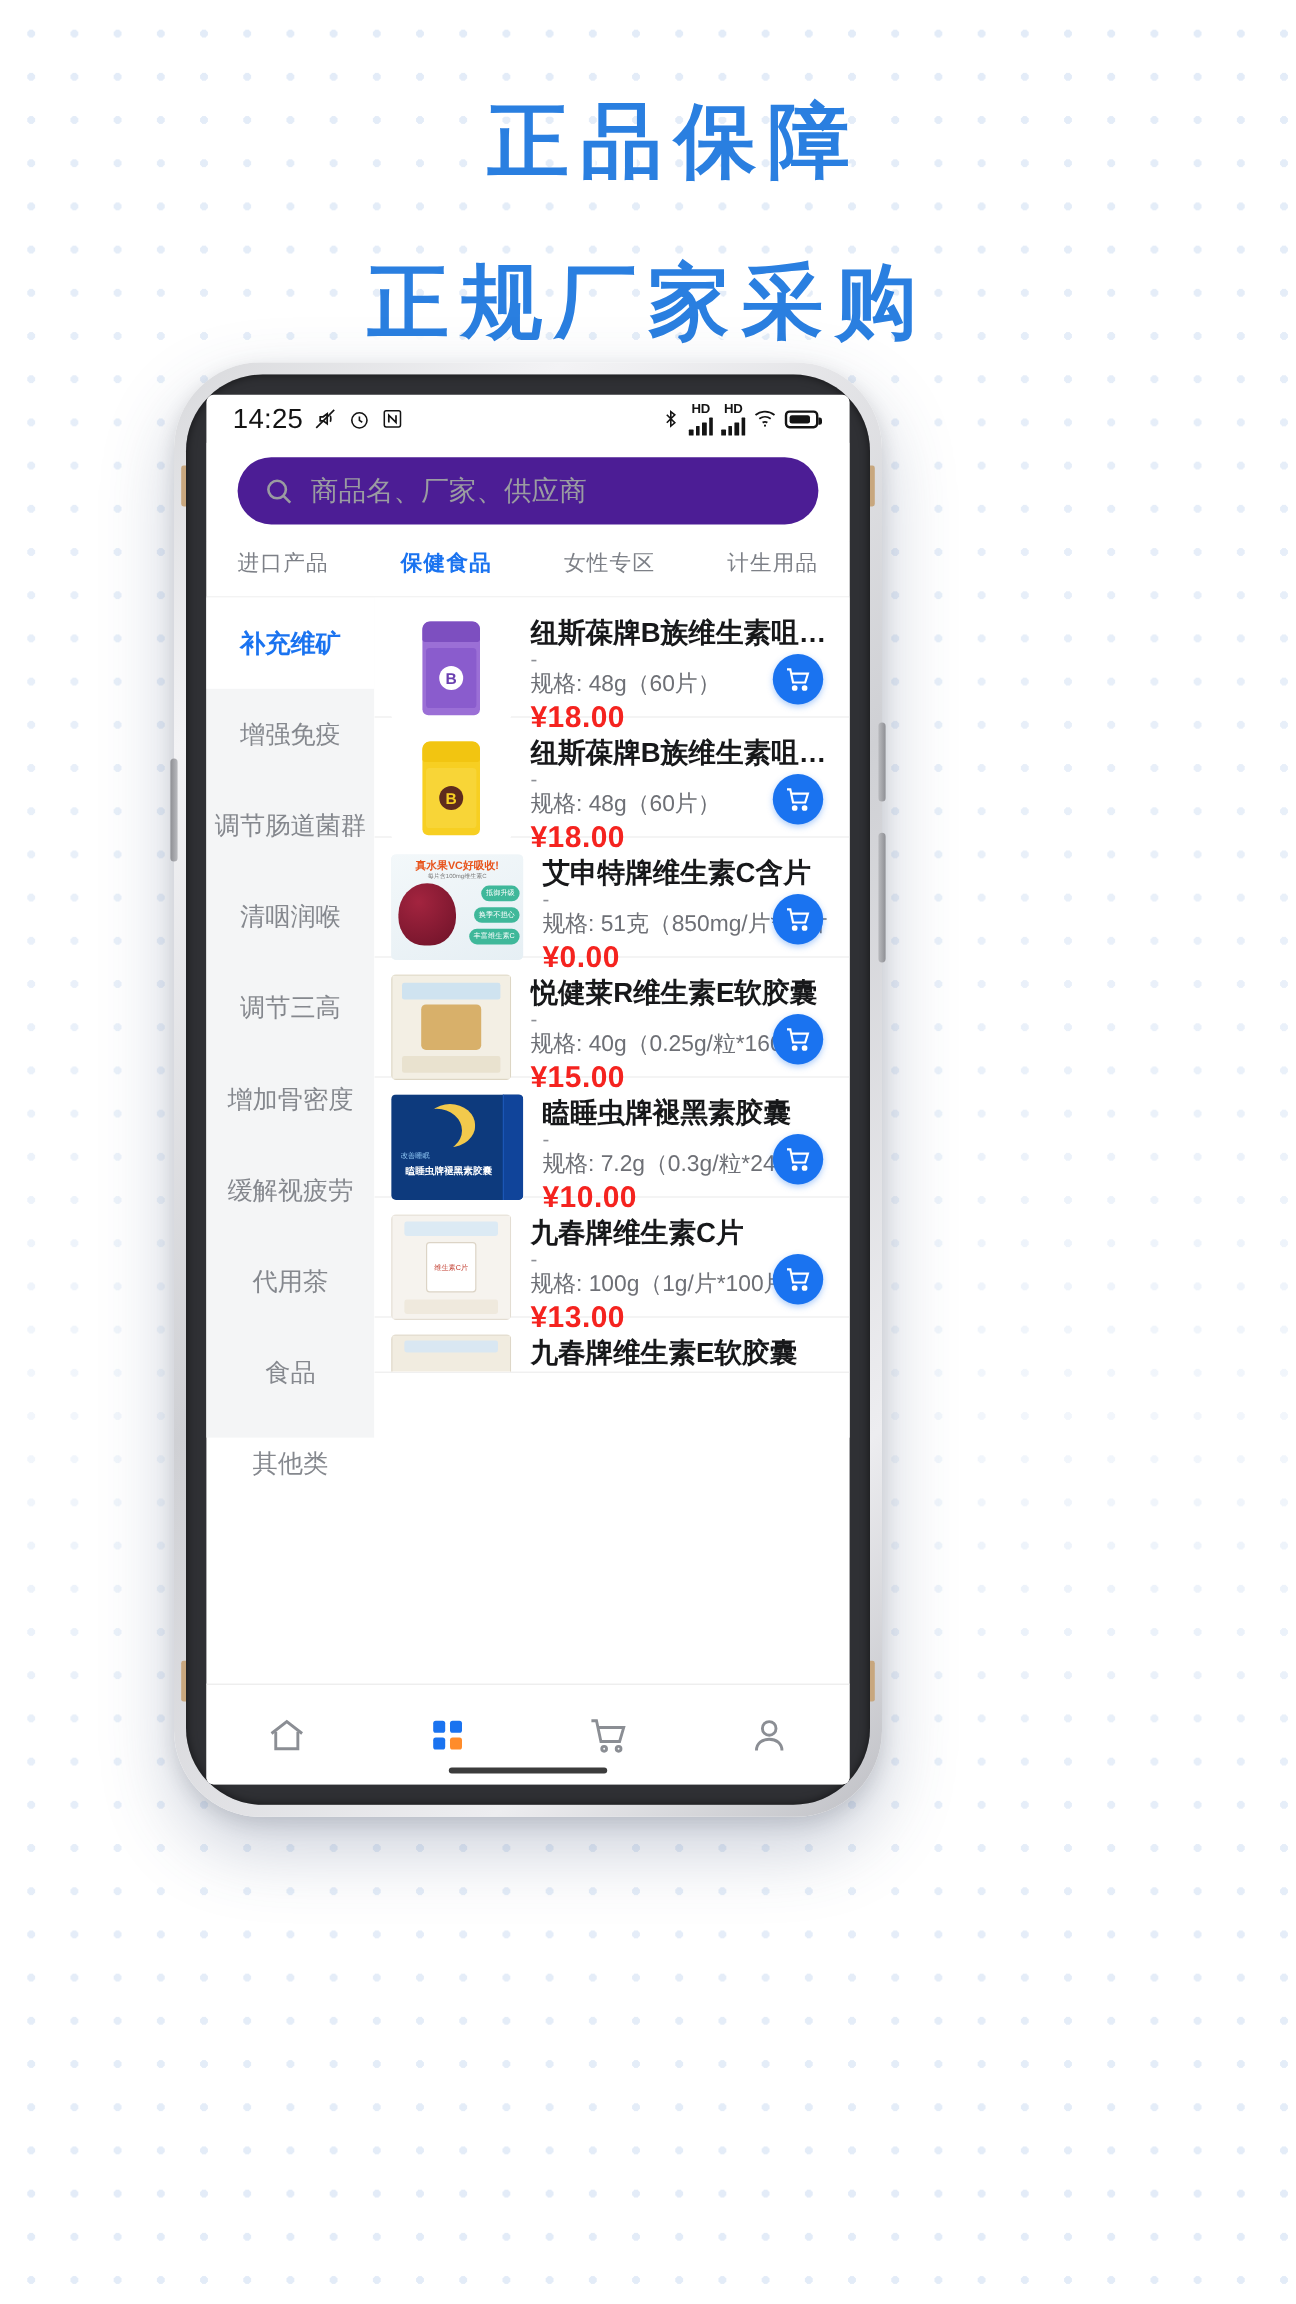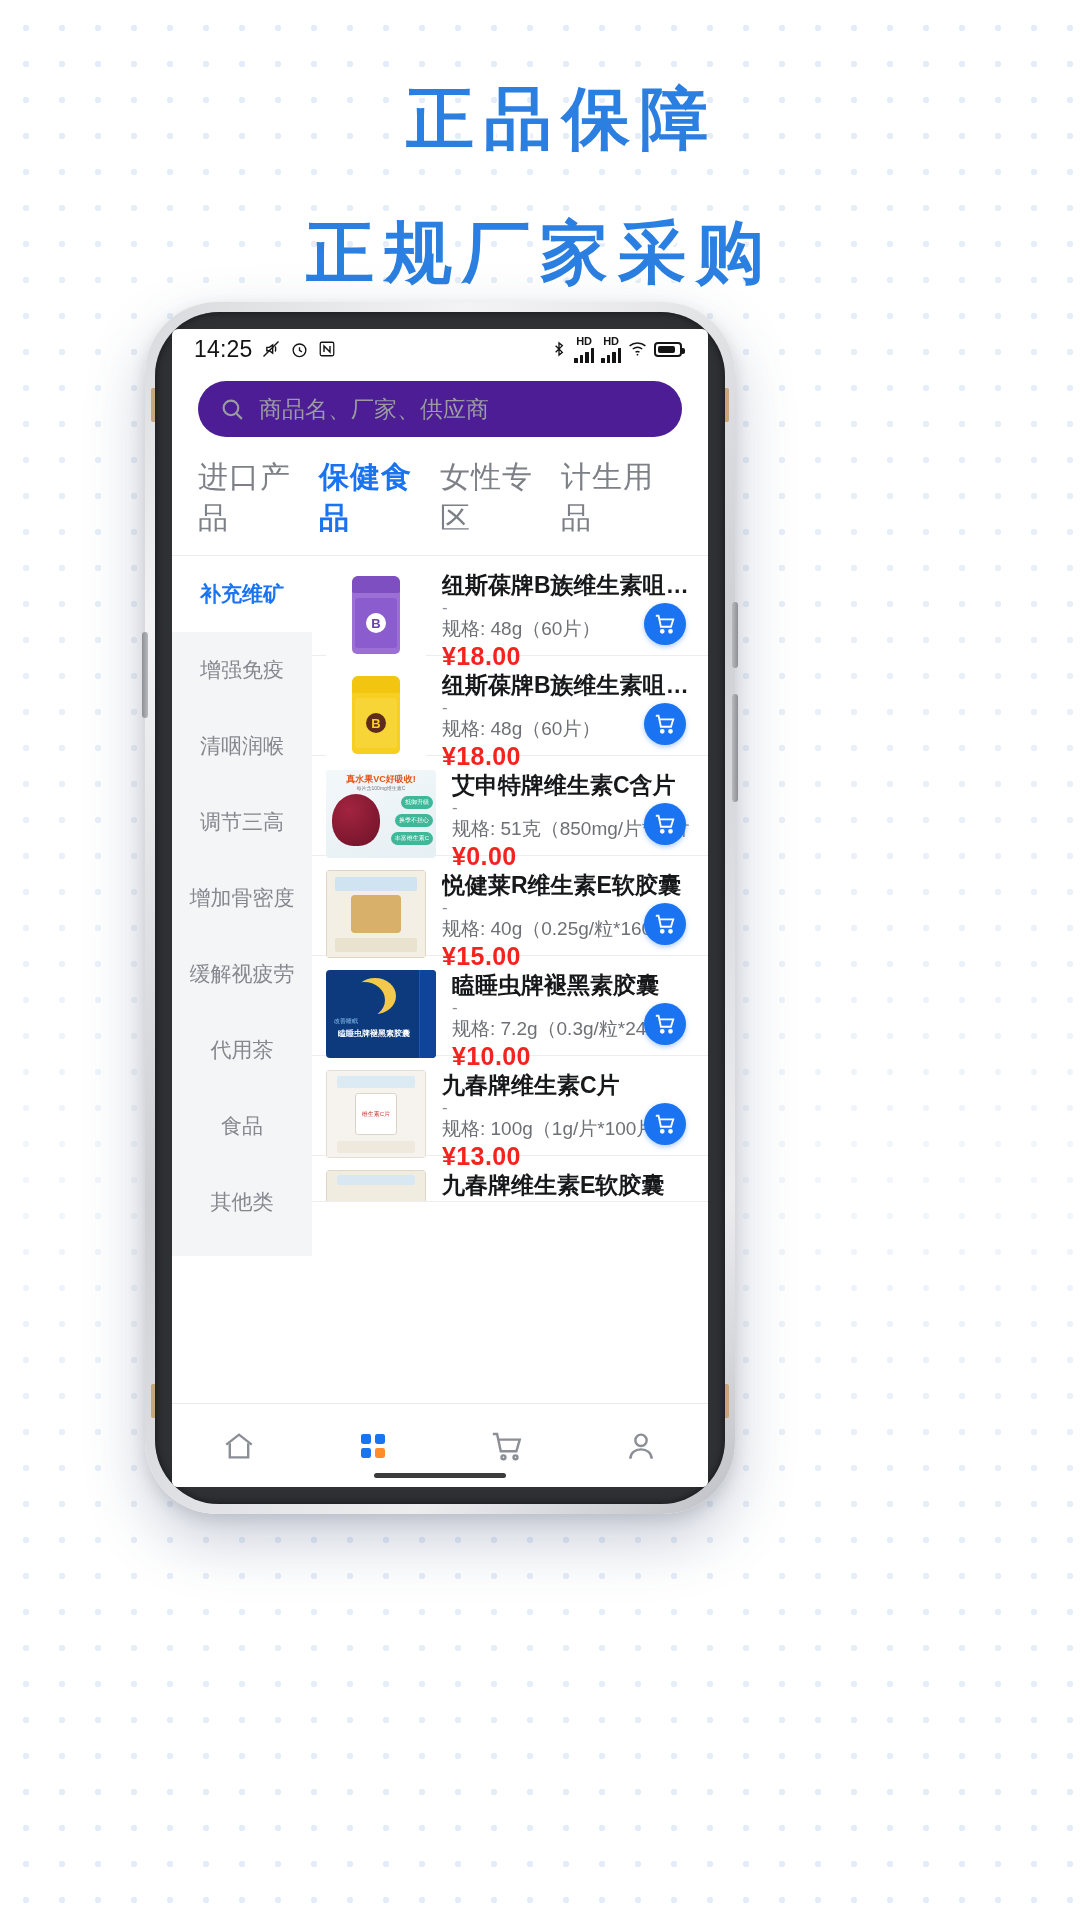--- a/index.html
+++ b/index.html
@@ -109,21 +109,21 @@
     display: flex; align-items: center; padding: 0 22px; gap: 14px;
   }
   .search-ph { color: #9a9ca1; font-size: 23px; }
 
   
   .tabs {
     display: flex; align-items: center; justify-content: space-between;
     padding: 6px 26px 16px 26px; background: #fff;
     border-bottom: 1px solid #ececec;
   }
-  .tab { font-size: 30px; color: #7d8087; letter-spacing: 1px; }
+  .tab { font-size: 18px; color: #7d8087; letter-spacing: 1px; }
   .tab.active { color: #1a73f0; font-weight: bold; }
 
   
   .content { display: flex; height: 700px; background: #fff; }
   .sidebar { width: 140px; background: #f4f5f6; flex-shrink: 0; }
   .side-item {
     height: 76px; display: flex; align-items: center; justify-content: center;
     font-size: 21px; color: #85888e; text-align: center; padding: 0 6px;
   }
   .side-item.active { background: #ffffff; color: #1a73f0; font-weight: bold; }
@@ -271,20 +271,21 @@
         <span class="tab">进口产品</span>
         <span class="tab active">保健食品</span>
         <span class="tab">女性专区</span>
         <span class="tab">计生用品</span>
       </div>
 
       <div class="content">
         <div class="sidebar">
           <div class="side-item active">补充维矿</div>
           <div class="side-item">增强免疫</div>
+          <div class="side-item">调节肠道菌群</div>
           <div class="side-item">清咽润喉</div>
           <div class="side-item">调节三高</div>
           <div class="side-item">增加骨密度</div>
           <div class="side-item">缓解视疲劳</div>
           <div class="side-item">代用茶</div>
           <div class="side-item">食品</div>
           <div class="side-item">其他类</div>
         </div>
 
         <div class="list">

